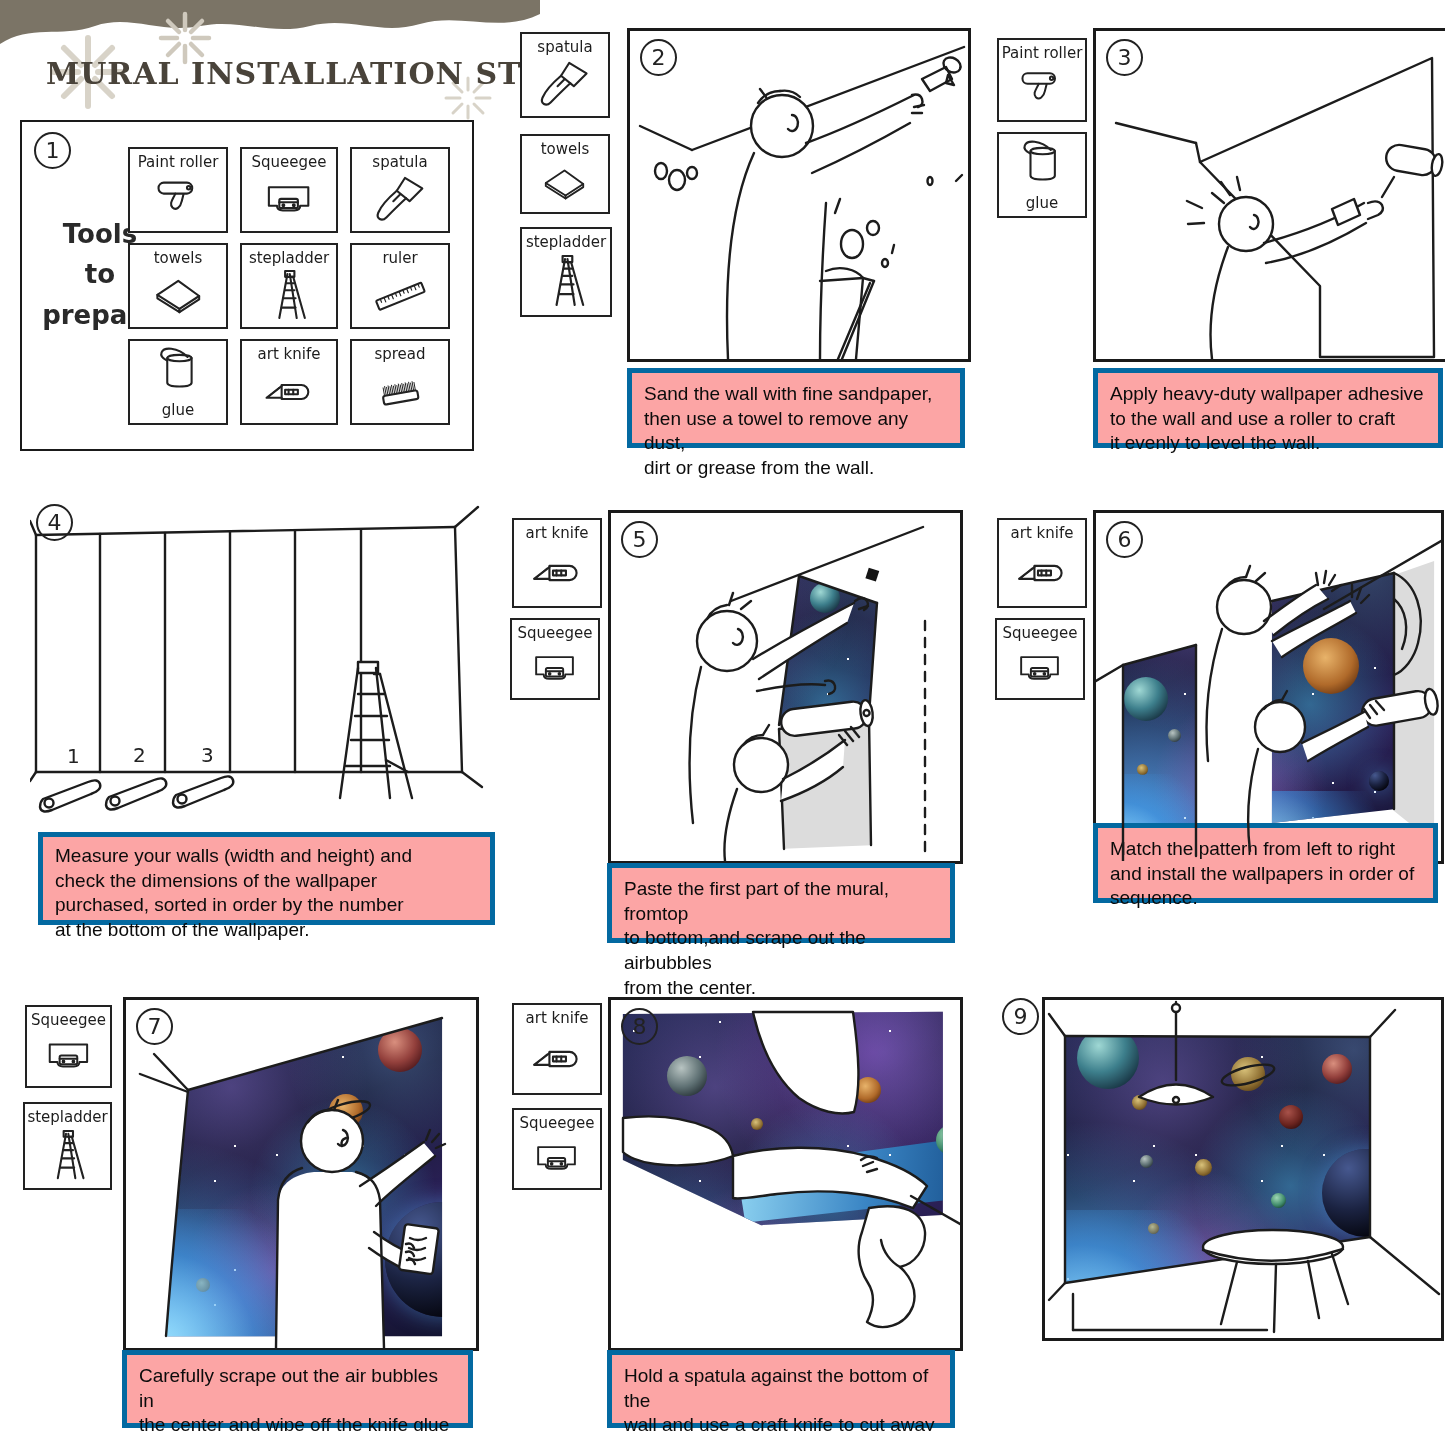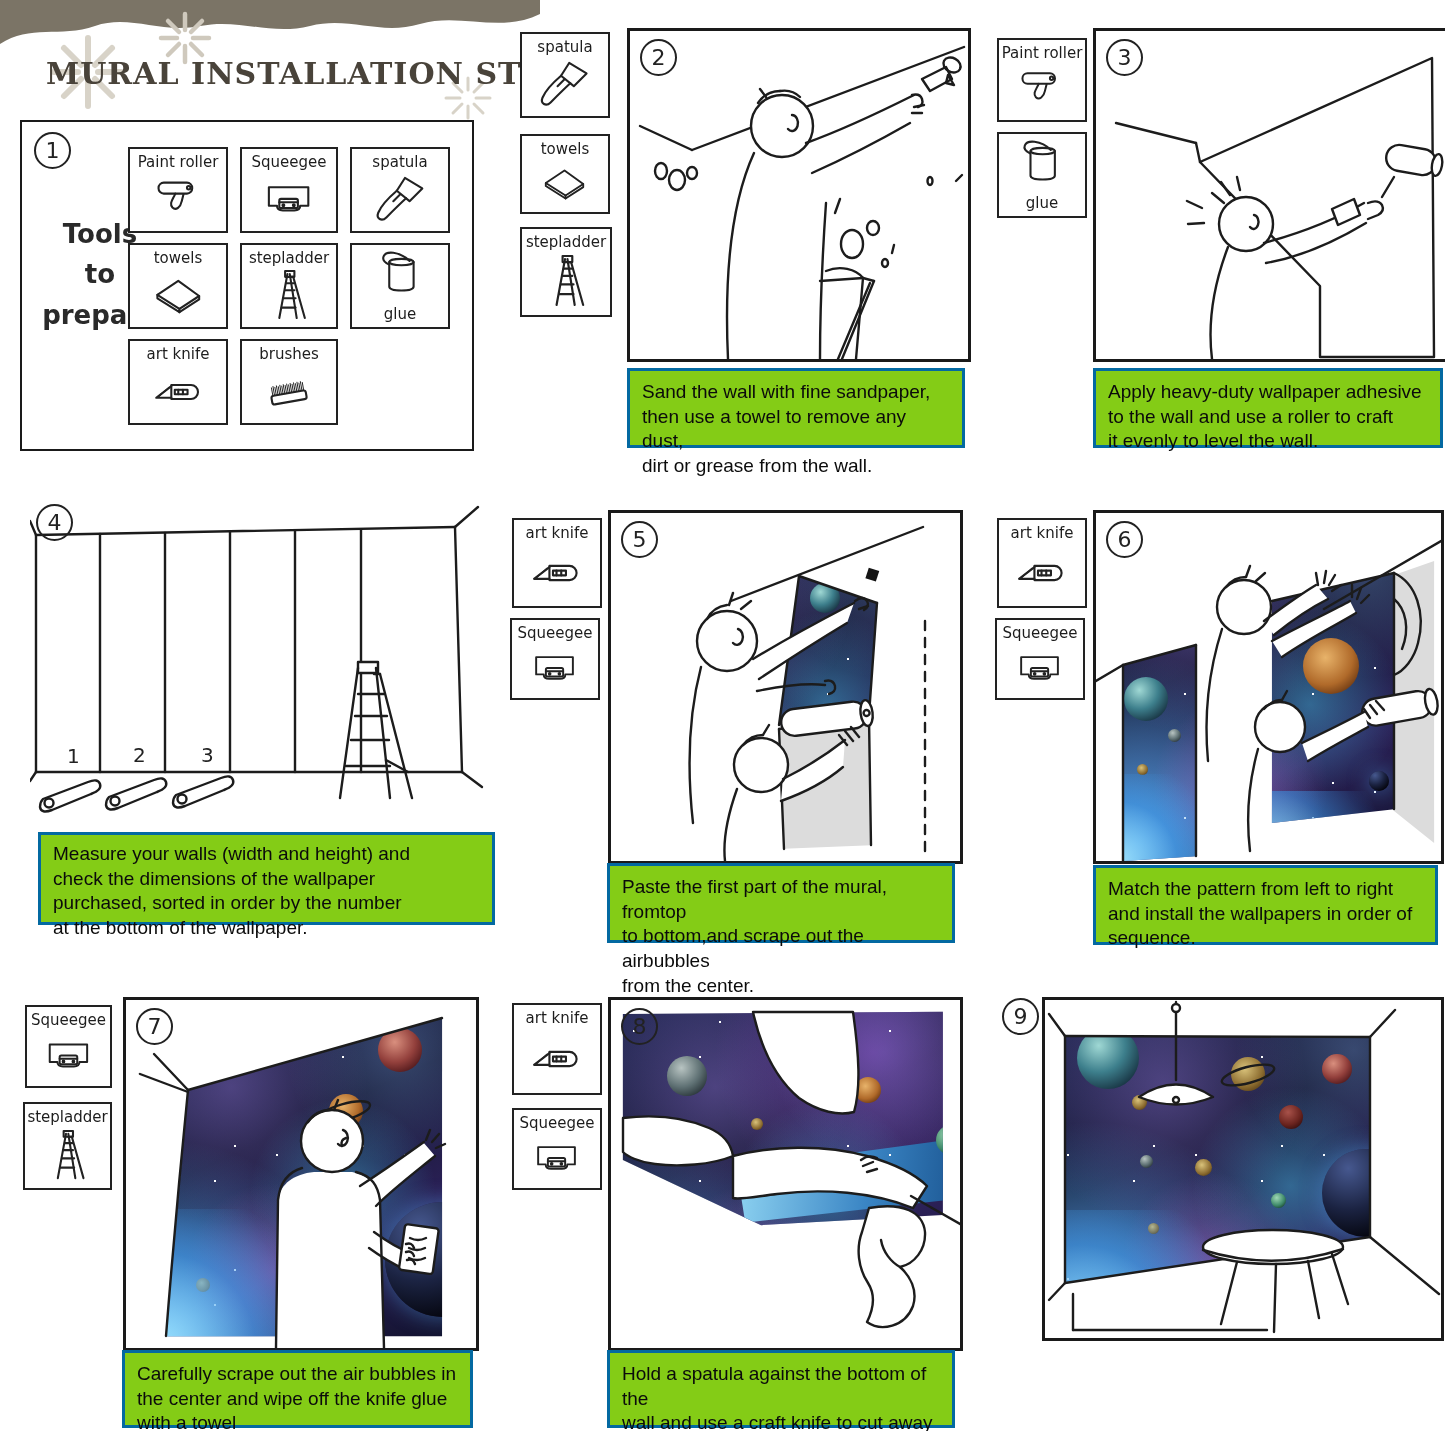--- a/index.html
+++ b/index.html
@@ -1,21 +1,21 @@
 <!DOCTYPE html>
 <html><head>
 <meta charset="utf-8">
 <style>
   html,body{margin:0;padding:0;background:#fff;}
   #stage{position:relative;width:1445px;height:1431px;background:#fff;overflow:hidden;
          font-family:"Liberation Sans",sans-serif;color:#111;}
   .abs{position:absolute;}
   
   .panel{position:absolute;background:#fff;border:3px solid #1a1a1a;overflow:hidden;}
-  .caption{position:absolute;background:#84cc16;border:3px solid #0369a1;
+  .caption{position:absolute;background:#fca5a5;border:5px solid #0369a1;
            font-size:19px;line-height:1.3;color:#0b0b0b;white-space:pre-line;
            padding:9px 12px;box-sizing:border-box;
            font-family:"Liberation Sans",sans-serif;}
   .tbox{position:absolute;border:2.5px solid #222;background:#fff;box-sizing:border-box;
         display:flex;flex-direction:column;align-items:center;padding:4px 2px 2px 2px;}
   .tbox .lbl{font-size:15px;color:#1d1d1d;font-family:"DejaVu Sans",sans-serif;white-space:nowrap;}
   .tbox svg{flex:1 1 auto;width:72%;min-height:0;}
   .tbox.lbl-bottom{padding:2px 2px 4px 2px;}
   .step-num{position:absolute;width:33px;height:33px;border:2.6px solid #222;border-radius:50%;
             display:flex;align-items:center;justify-content:center;font-size:22px;color:#222;
@@ -185,34 +185,40 @@
         <svg class="ticon" viewBox="0 0 100 100">
             <use href="#i-towels"></use>
           </svg>
       </div>
       <div class="cell">
         <span class="lbl">stepladder</span>
         <svg class="ticon" viewBox="0 0 100 100">
             <use href="#i-stepladder"></use>
           </svg>
       </div>
+      <div class="cell">
+        <span class="lbl">ruler</span>
+        <svg class="ticon" viewBox="0 0 100 100">
+            <use href="#i-ruler"></use>
+          </svg>
+      </div>
       <div class="cell lbl-bottom">
         <svg class="ticon" viewBox="0 0 100 100">
             <use href="#i-glue"></use>
           </svg>
         <span class="lbl">glue</span>
       </div>
       <div class="cell">
         <span class="lbl">art knife</span>
         <svg class="ticon" viewBox="0 0 100 100">
             <use href="#i-art-knife"></use>
           </svg>
       </div>
       <div class="cell">
-        <span class="lbl">brushes</span>
+        <span class="lbl">spread</span>
         <svg class="ticon" viewBox="0 0 100 100">
             <use href="#i-brushes"></use>
           </svg>
       </div>
     </div>
   </div>
 
   <div class="tbox" style="left:520px;top:32px;width:90px;height:86px;">
     <span class="lbl">spatula</span>
     <svg class="ticon" viewBox="0 0 100 100">
@@ -512,21 +518,21 @@
           <path d="M186 187 l5 -9"></path>
         <path d="M162 236 C152 272 150 305 154 338"></path>
         <path d="M206 230 C235 216 255 206 268 199"></path>
           <path d="M212 248 C238 232 258 222 272 214"></path>
         <path d="M268 196 l6 9"></path>
           <path d="M274 192 l7 9"></path>
           <path d="M280 188 l8 9"></path>
       </g>
     </svg>
   </div>
-  <div class="caption" style="left:1093px;top:865px;width:345px;height:80px;">Match the pattern from left to right
+  <div class="caption" style="left:1093px;top:823px;width:345px;height:80px;">Match the pattern from left to right
 and install the wallpapers in order of
  sequence.</div>
 
   <div class="tbox" style="left:25px;top:1005px;width:87px;height:83px;">
     <span class="lbl">Squeegee</span>
     <svg class="ticon" viewBox="0 0 100 100">
         <use href="#i-squeegee"></use>
       </svg>
   </div>
   <div class="tbox" style="left:23px;top:1102px;width:89px;height:88px;">

